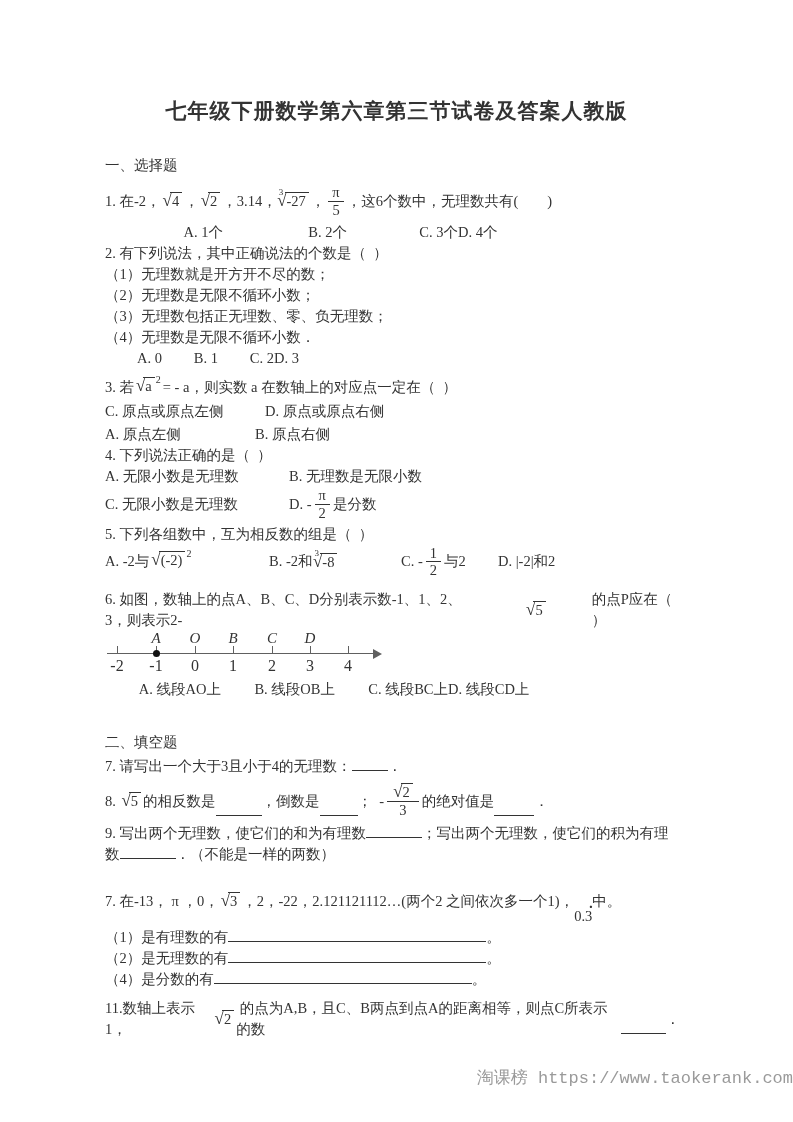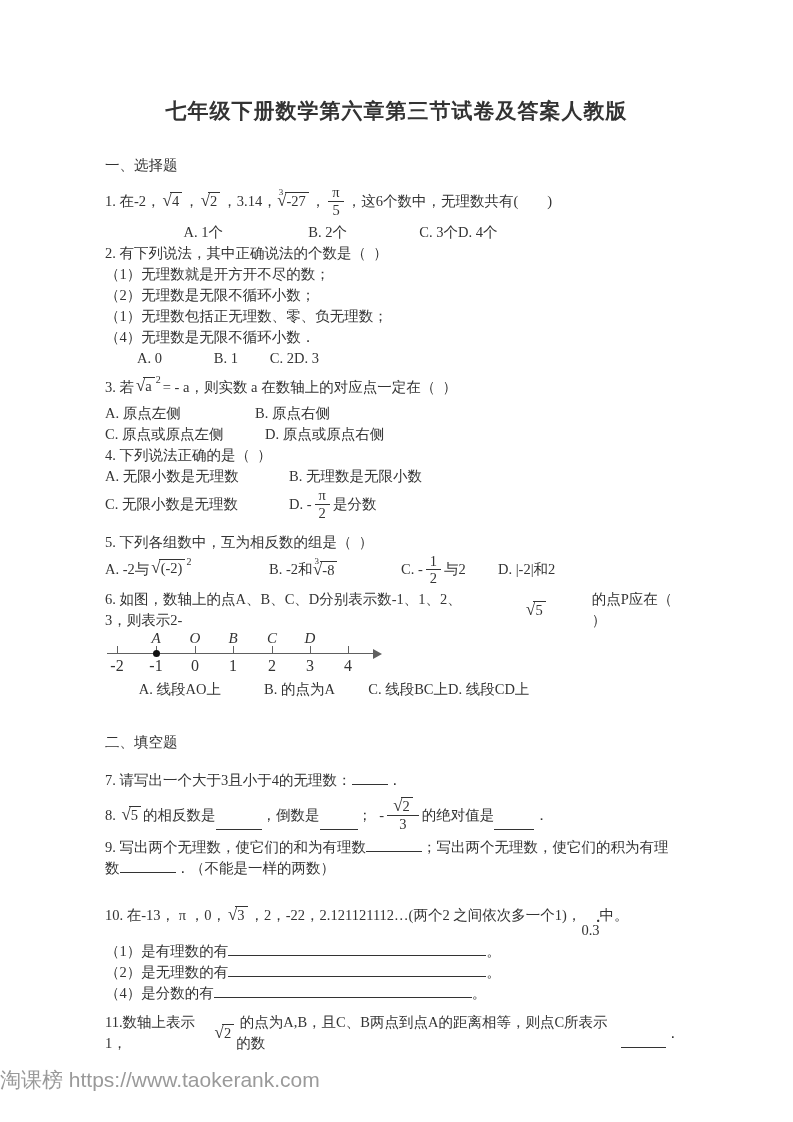--- a/index.html
+++ b/index.html
@@ -34,22 +34,22 @@
   
   .fig{position:relative;width:300px;height:48px;}
   .nl-line{position:absolute;left:2px;top:22px;width:268px;border-top:1.6px solid #606060;}
   .nl-arrow{position:absolute;left:268px;top:18px;width:0;height:0;
             border-left:9px solid #606060;border-top:5px solid transparent;border-bottom:5px solid transparent;}
   .nl-tick{position:absolute;top:15px;width:1.4px;height:8px;background:#606060;}
   .nl-dot{position:absolute;top:19px;width:7px;height:7px;border-radius:50%;background:#111;}
   .nl-lab{position:absolute;top:-1px;width:16px;text-align:center;font-style:italic;
           font-family:"Liberation Serif","DejaVu Serif",serif;font-size:15px;line-height:16px;}
   .nl-num{position:absolute;top:26px;width:24px;text-align:center;font-size:16px;line-height:18px;}
-  .footer{position:absolute;top:1066px;left:0;width:100%;text-align:left;
-          font-family:Liberation Sans, sans-serif;font-size:21px;color:#9a9a9a;}
+  .footer{position:absolute;top:1066px;left:0;width:100%;text-align:right;
+          font-family:Liberation Mono, monospace;font-size:17px;color:#9a9a9a;}
 </style>
 </head>
 <body>
 
 <div class="page">
 
   <div class="title" data-bind="title">七年级下册数学第六章第三节试卷及答案人教版</div>
 
   <div id="c">
 
@@ -82,60 +82,60 @@
     <div class="optrow" style="margin-top:4px;">
       <span style="width:118px;" data-bind="s1.q1.a">A. 1个</span>
       <span style="width:124px;" data-bind="s1.q1.b">B. 2个</span>
       <span style="width:111px;" data-bind="s1.q1.c">C. 3个</span>
       <span data-bind="s1.q1.d">D. 4个</span>
     </div>
 
     <p data-bind="s1.q2.stem">2. 有下列说法，其中正确说法的个数是（  ）</p>
     <p data-bind="s1.q2.i1">（1）无理数就是开方开不尽的数；</p>
     <p data-bind="s1.q2.i2">（2）无理数是无限不循环小数；</p>
-    <p data-bind="s1.q2.i3">（1）无理数包括正无理数、零、负无理数；</p>
+    <p data-bind="s1.q2.i3">（3）无理数包括正无理数、零、负无理数；</p>
     <p data-bind="s1.q2.i4">（4）无理数是无限不循环小数．</p>
     <div class="optrow">
       <span style="width:57px;" data-bind="s1.q2.a">A. 0</span>
-      <span style="width:56px;margin-left:20px;" data-bind="s1.q2.b">B. 1</span>
+      <span style="width:56px;" data-bind="s1.q2.b">B. 1</span>
       <span style="width:56px;" data-bind="s1.q2.c">C. 2</span>
       <span data-bind="s1.q2.d">D. 3</span>
     </div>
 
     <div class="mrow" style="margin-top:4px;height:28px;">
       <span data-bind="s1.q3.p1">3. 若</span>
       <span class="sqrt">
           <span class="rs" data-bind="sym.sqrt">√</span>
           <span class="vinc" data-bind="s1.q3.rad">a</span>
           <span class="exp" data-bind="s1.q3.sup">2</span>
         </span>
       <span data-bind="s1.q3.p2">= - a，则实数 a 在数轴上的对应点一定在（  ）</span>
     </div>
+    <p>
+      <span style="display:inline-block;width:160px;" data-bind="s1.q3.c">C. 原点或原点左侧</span><span data-bind="s1.q3.d">D. 原点或原点右侧</span>
+    </p>
     <p style="margin-top:2px;">
       <span style="display:inline-block;width:150px;" data-bind="s1.q3.a">A. 原点左侧</span><span data-bind="s1.q3.b">B. 原点右侧</span>
-    </p>
-    <p>
-      <span style="display:inline-block;width:160px;" data-bind="s1.q3.c">C. 原点或原点左侧</span><span data-bind="s1.q3.d">D. 原点或原点右侧</span>
     </p>
 
     <p data-bind="s1.q4.stem">4. 下列说法正确的是（  ）</p>
     <p>
       <span style="display:inline-block;width:184px;" data-bind="s1.q4.a">A. 无限小数是无理数</span><span data-bind="s1.q4.b">B. 无理数是无限小数</span>
     </p>
     <div class="mrow">
       <span style="width:184px;font-family:Liberation Serif, serif;" data-bind="s1.q4.c">C. 无限小数是无理数</span>
       <span data-bind="s1.q4.d1">D. -</span>
       <span class="frac">
           <span class="fn" data-bind="s1.q4.dnum">π</span>
           <span class="fd" data-bind="s1.q4.dden">2</span>
         </span>
       <span data-bind="s1.q4.d2">是分数</span>
     </div>
 
-    <p style="margin-top:10px;" data-bind="s1.q5.stem">5. 下列各组数中，互为相反数的组是（  ）</p>
+    <p style="margin-top:2px;" data-bind="s1.q5.stem">5. 下列各组数中，互为相反数的组是（  ）</p>
     <div class="mrow">
       <span class="mrow" style="width:164px;">
         <span data-bind="s1.q5.a1">A. -2与</span>
         <span class="sqrt">
             <span class="rs" data-bind="sym.sqrt">√</span>
             <span class="vinc" data-bind="s1.q5.arad">(-2)</span>
             <span class="exp" data-bind="s1.q5.asup">2</span>
           </span>
       </span>
       <span class="mrow" style="width:132px;">
@@ -150,21 +150,21 @@
         <span data-bind="s1.q5.c1">C. -</span>
         <span class="frac">
             <span class="fn" data-bind="s1.q5.cnum">1</span>
             <span class="fd" data-bind="s1.q5.cden">2</span>
           </span>
         <span data-bind="s1.q5.c2">与2</span>
       </span>
       <span data-bind="s1.q5.d">D. |-2|和2</span>
     </div>
 
-    <div class="mrow" style="margin-top:2px;gap:44px;">
+    <div class="mrow" style="margin-top:10px;gap:44px;">
       <span data-bind="s1.q6.p1">6. 如图，数轴上的点A、B、C、D分别表示数-1、1、2、3，则表示2-</span>
       <span class="sqrt">
           <span class="rs" data-bind="sym.sqrt">√</span>
           <span class="vinc" data-bind="s1.q6.rad">5</span>
         </span>
       <span data-bind="s1.q6.p2">的点P应在（  ）</span>
     </div>
     <div class="fig">
       <span class="nl-lab" style="left:43px;" data-bind="s1.q6.labels.0">A</span>
       <span class="nl-lab" style="left:82px;" data-bind="s1.q6.labels.1">O</span>
@@ -184,28 +184,28 @@
       <span class="nl-num" style="left:0px;" data-bind="s1.q6.ticks.0">-2</span>
       <span class="nl-num" style="left:39px;" data-bind="s1.q6.ticks.1">-1</span>
       <span class="nl-num" style="left:78px;" data-bind="s1.q6.ticks.2">0</span>
       <span class="nl-num" style="left:116px;" data-bind="s1.q6.ticks.3">1</span>
       <span class="nl-num" style="left:155px;" data-bind="s1.q6.ticks.4">2</span>
       <span class="nl-num" style="left:193px;" data-bind="s1.q6.ticks.5">3</span>
       <span class="nl-num" style="left:231px;" data-bind="s1.q6.ticks.6">4</span>
     </div>
     <div class="optrow">
       <span style="width:116px;" data-bind="s1.q6.a">A. 线段AO上</span>
-      <span style="width:114px;" data-bind="s1.q6.b">B. 的点为A</span>
+      <span style="width:114px;" data-bind="s1.q6.b">B. 线段OB上</span>
       <span style="width:113px;" data-bind="s1.q6.c">C. 线段BC上</span>
       <span data-bind="s1.q6.d">D. 线段CD上</span>
     </div>
 
     <p style="margin-top:32px;" data-bind="s2.heading">二、填空题</p>
 
-    <p style="margin-top:17px;">
+    <p style="margin-top:3px;">
       <span data-bind="s2.q7.p1">7. 请写出一个大于3且小于4的无理数：</span><span class="blank" style="width:36px;"></span><span data-bind="s2.q7.p2">．</span>
     </p>
 
     <div class="mrow" style="margin-top:2px;height:44px;">
       <span data-bind="s2.q8.p1">8. </span>
       <span class="sqrt">
           <span class="rs" data-bind="sym.sqrt">√</span>
           <span class="vinc" data-bind="s2.q8.rad1">5</span>
         </span>
       <span data-bind="s2.q8.p2">的相反数是</span>
@@ -228,21 +228,21 @@
     </div>
 
     <p>
       <span data-bind="s2.q9.p1">9. 写出两个无理数，使它们的和为有理数</span><span class="blank" style="width:56px;"></span><span data-bind="s2.q9.p2">；写出两个无理数，使它们的积为有理</span>
     </p>
     <p>
       <span data-bind="s2.q9.p3">数</span><span class="blank" style="width:56px;"></span><span data-bind="s2.q9.p4">．（不能是一样的两数）</span>
     </p>
 
     <div class="mrow" style="margin-top:6px;padding-top:4px;">
-      <span data-bind="s2.q10.p1">10. 在-13， π ，0，</span>
+      <span data-bind="s2.q10.p1">7. 在-13， π ，0，</span>
       <span class="sqrt">
           <span class="rs" data-bind="sym.sqrt">√</span>
           <span class="vinc" data-bind="s2.q10.rad">3</span>
         </span>
       <span data-bind="s2.q10.p2">，2，-22，2.121121112…(两个2 之间依次多一个1)，</span>
       <span class="repdec"><span data-bind="s2.q10.rep">0.3</span><i class="rdot" data-bind="sym.dot">·</i></span>
       <span data-bind="s2.q10.p3">中。</span>
     </div>
     <p style="">
       <span data-bind="s2.q10.i1">（1）是有理数的有</span><span class="blank" style="width:258px;"></span><span data-bind="s2.q10.period">。</span>

